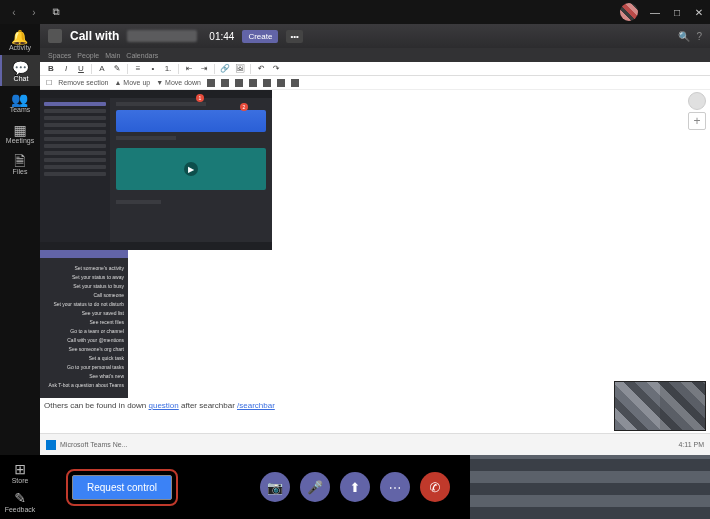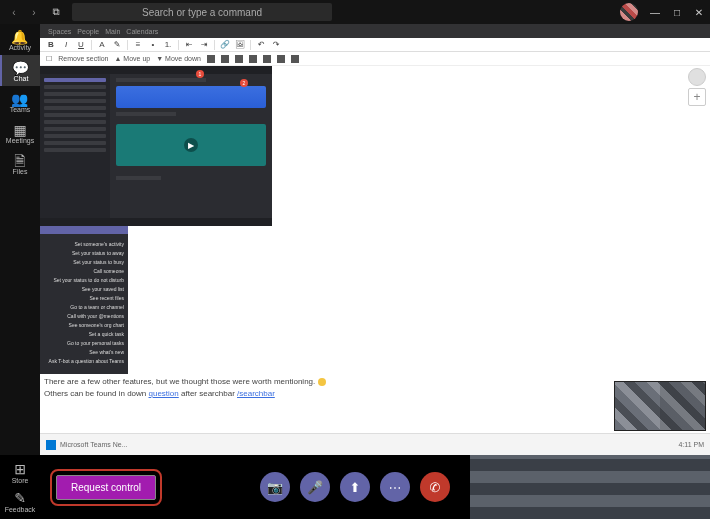--- a/index.html
+++ b/index.html
@@ -155,21 +155,21 @@
   .callbar {
     height: 64px; background: #000; display: flex; align-items: center; position: relative;
     padding: 0 8px;
   }
   .bottom-rail {
     position:absolute; left:0; top:0; bottom:0; width:40px; display:flex; flex-direction:column;
     align-items:center; justify-content:center; gap:6px; color:#bbb; font-size:7px;
   }
   .bottom-rail .bi .glyph { font-size:14px; display:block; text-align:center; }
   .req-btn {
-    margin-left: 48px; padding: 6px 14px; background: #a21caf; color:#fff; font-size:10px;
+    margin-left: 64px; padding: 6px 14px; background: #3b82f6; color:#fff; font-size:10px;
     border:1px solid #888; border-radius:2px; outline:2px solid #c0392b; outline-offset:4px;
   }
   .call-controls {
     position:absolute; left:50%; transform:translateX(-50%); display:flex; gap:10px;
   }
   .call-controls .cbtn {
     width:30px; height:30px; border-radius:50%; background:#6264a7; color:#fff;
     display:flex; align-items:center; justify-content:center; font-size:13px;
   }
   .call-controls .cbtn.hang { background:#c0392b; }
@@ -185,21 +185,20 @@
 </style>
 </head>
 <body>
 
 <div class="titlebar">
   <div class="nav-arrows">
     <span>‹</span>
     <span>›</span>
   </div>
   <span class="ext-link">⧉</span>
-  <div class="search-box">Search or type a command</div>
   <div class="title-spacer"></div>
   <div class="avatar-small"></div>
   <div class="win-btns">
     <span>—</span>
     <span>□</span>
     <span>✕</span>
   </div>
 </div>
 
 <div class="workspace">
@@ -223,20 +222,32 @@
     </div>
     <div class="item">
       <span class="glyph">🗎</span>
       <span>Files</span>
     </div>
     <div class="spacer"></div>
   </div>
 
   <div class="content">
 
+    <div class="callheader">
+      <div class="tiny-sq"></div>
+      <span class="title">Call with</span>
+      <span class="blur"></span>
+      <span class="timer">01:44</span>
+      <span class="create-btn">Create</span>
+      <span class="more-dots">•••</span>
+      <div class="right">
+        <span>🔍</span>
+        <span>?</span>
+      </div>
+    </div>
 
     <div class="subheader">
       <span>Spaces</span>
       <span>People</span>
       <span>Main</span>
       <span>Calendars</span>
     </div>
 
     <div class="toolbar">
       <span class="tb"><b>B</b></span>
@@ -318,24 +329,20 @@
         <div class="row">Call with your @mentions</div>
         <div class="row">See someone's org chart</div>
         <div class="row">Set a quick task</div>
         <div class="row">Go to your personal tasks</div>
         <div class="row">See what's new</div>
         <div class="row">Ask T-bot a question about Teams</div>
       </div>
 
       <div class="doc-text">
         <div>
-          <span>There are a few other features, but we thought those were worth mentioning.</span>
-          <span class="emoji"></span>
-        </div>
-        <div>
           <span>Others can be found in down </span><a>question</a><span> after searchbar </span><a>/searchbar</a>
         </div>
       </div>
 
       <div class="part-strip">
         <div class="pill"></div>
         <div class="add">+</div>
       </div>
 
       <div class="pip">

